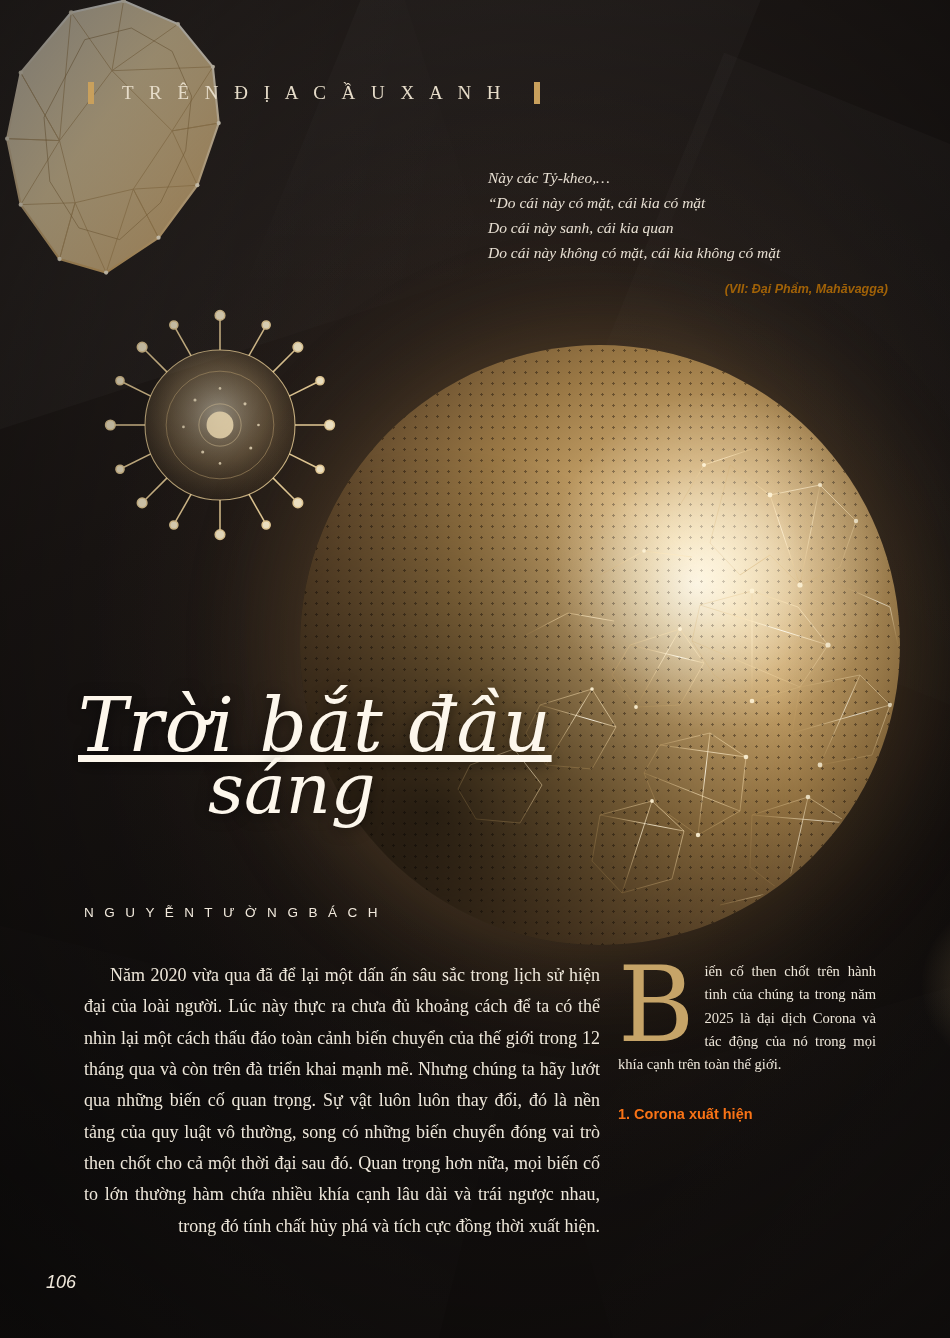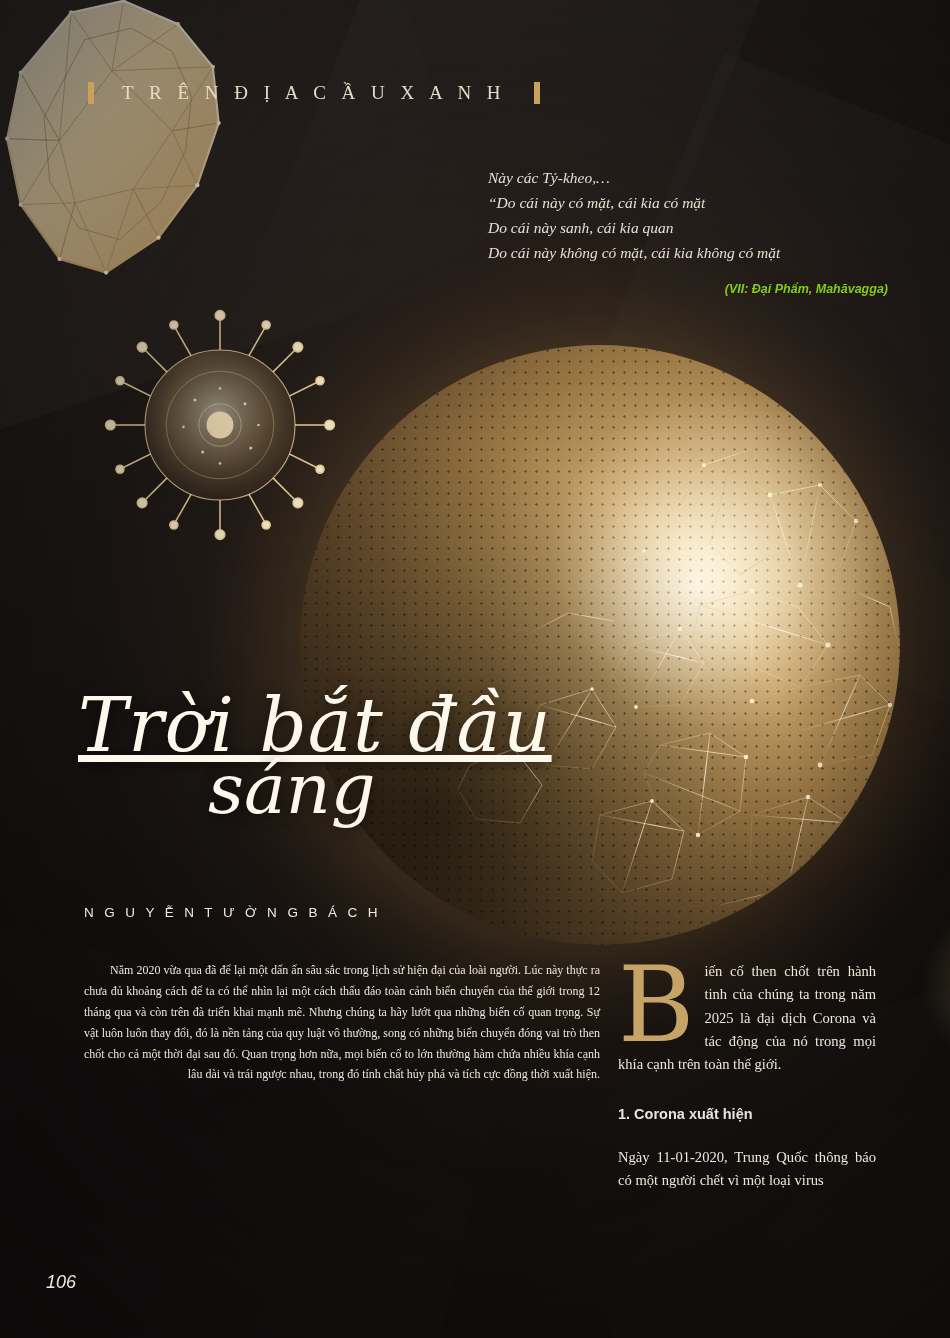--- a/index.html
+++ b/index.html
@@ -76,21 +76,21 @@
     font-family: "Liberation Serif", serif;
   }
   .quote .ln { white-space: nowrap; }
   .quote .src {
     margin-top: 14px;
     text-align: right;
     font-family: "Liberation Sans", sans-serif;
     font-style: italic;
     font-weight: bold;
     font-size: 12.5px;
-    color: #84cc16;
+    color: #a16207;
   }
 
   
   .art { position: absolute; inset: 0; pointer-events: none; }
 
   .globe-wrap {
     position: absolute;
     left: 300px;
     top: 345px;
     width: 610px;
@@ -190,21 +190,21 @@
     color: #f1e9dc;
   }
 
   
   .col-left {
     position: absolute;
     left: 84px;
     top: 960px;
     width: 516px;
     text-align: right;
-    font-size: 12px;
+    font-size: 18px;
     line-height: 1.74;
     color: #eee7da;
     font-family: "Liberation Serif", serif;
   }
   .col-left p { margin: 0; text-align: justify; text-align-last: right; }
   .col-left p.first { text-indent: 26px; }
 
   .col-right {
     position: absolute;
     left: 618px;
@@ -221,22 +221,22 @@
     font-size: 104px;
     line-height: 0.76;
     padding: 6px 10px 0 0;
     color: #c6a468;
   }
   .col-right .lead { text-align: justify; margin: 0; }
   .subhead {
     font-family: "Liberation Sans", sans-serif;
     font-weight: bold;
     font-size: 14.5px;
-    color: #e5e5e5;
-    margin: 26px 0 20px;
+    color: #f97316;
+    margin: 26px 0 32px;
   }
   .col-right .para2 { margin: 0; text-align: justify; }
 
   
   .folio {
     position: absolute;
     left: 46px;
     bottom: 45px;
     font-family: "Liberation Sans", sans-serif;
     font-size: 18px;
@@ -485,17 +485,16 @@
   </div>
   <div class="byline">N G U Y Ễ N   T Ư Ờ N G   B Á C H</div>
 
   <div class="col-left">
     <p class="first">Năm 2020 vừa qua đã để lại một dấn ấn sâu sắc trong lịch sử hiện đại của loài người. Lúc này thực ra chưa đủ khoảng cách để ta có thể nhìn lại một cách thấu đáo toàn cảnh biến chuyển của thế giới trong 12 tháng qua và còn trên đà triển khai mạnh mẽ. Nhưng chúng ta hãy lướt qua những biến cố quan trọng. Sự vật luôn luôn thay đổi, đó là nền tảng của quy luật vô thường, song có những biến chuyển đóng vai trò then chốt cho cả một thời đại sau đó. Quan trọng hơn nữa, mọi biến cố to lớn thường hàm chứa nhiều khía cạnh lâu dài và trái ngược nhau, trong đó tính chất hủy phá và tích cực đồng thời xuất hiện.</p>
   </div>
 
   <div class="col-right">
     <p class="lead"><span class="dropcap">B</span><span>iến cố then chốt trên hành tinh của chúng ta trong năm 2025 là đại dịch Corona và tác động của nó trong mọi khía cạnh trên toàn thế giới.</span></p>
     <div class="subhead">1. Corona xuất hiện</div>
-    <p class="para2">Ngày 11-01-2020, Trung Quốc thông báo có một người chết vì một loại virus</p>
   </div>
 
   <div class="folio">106</div>
 </div>
 
 </body></html>

